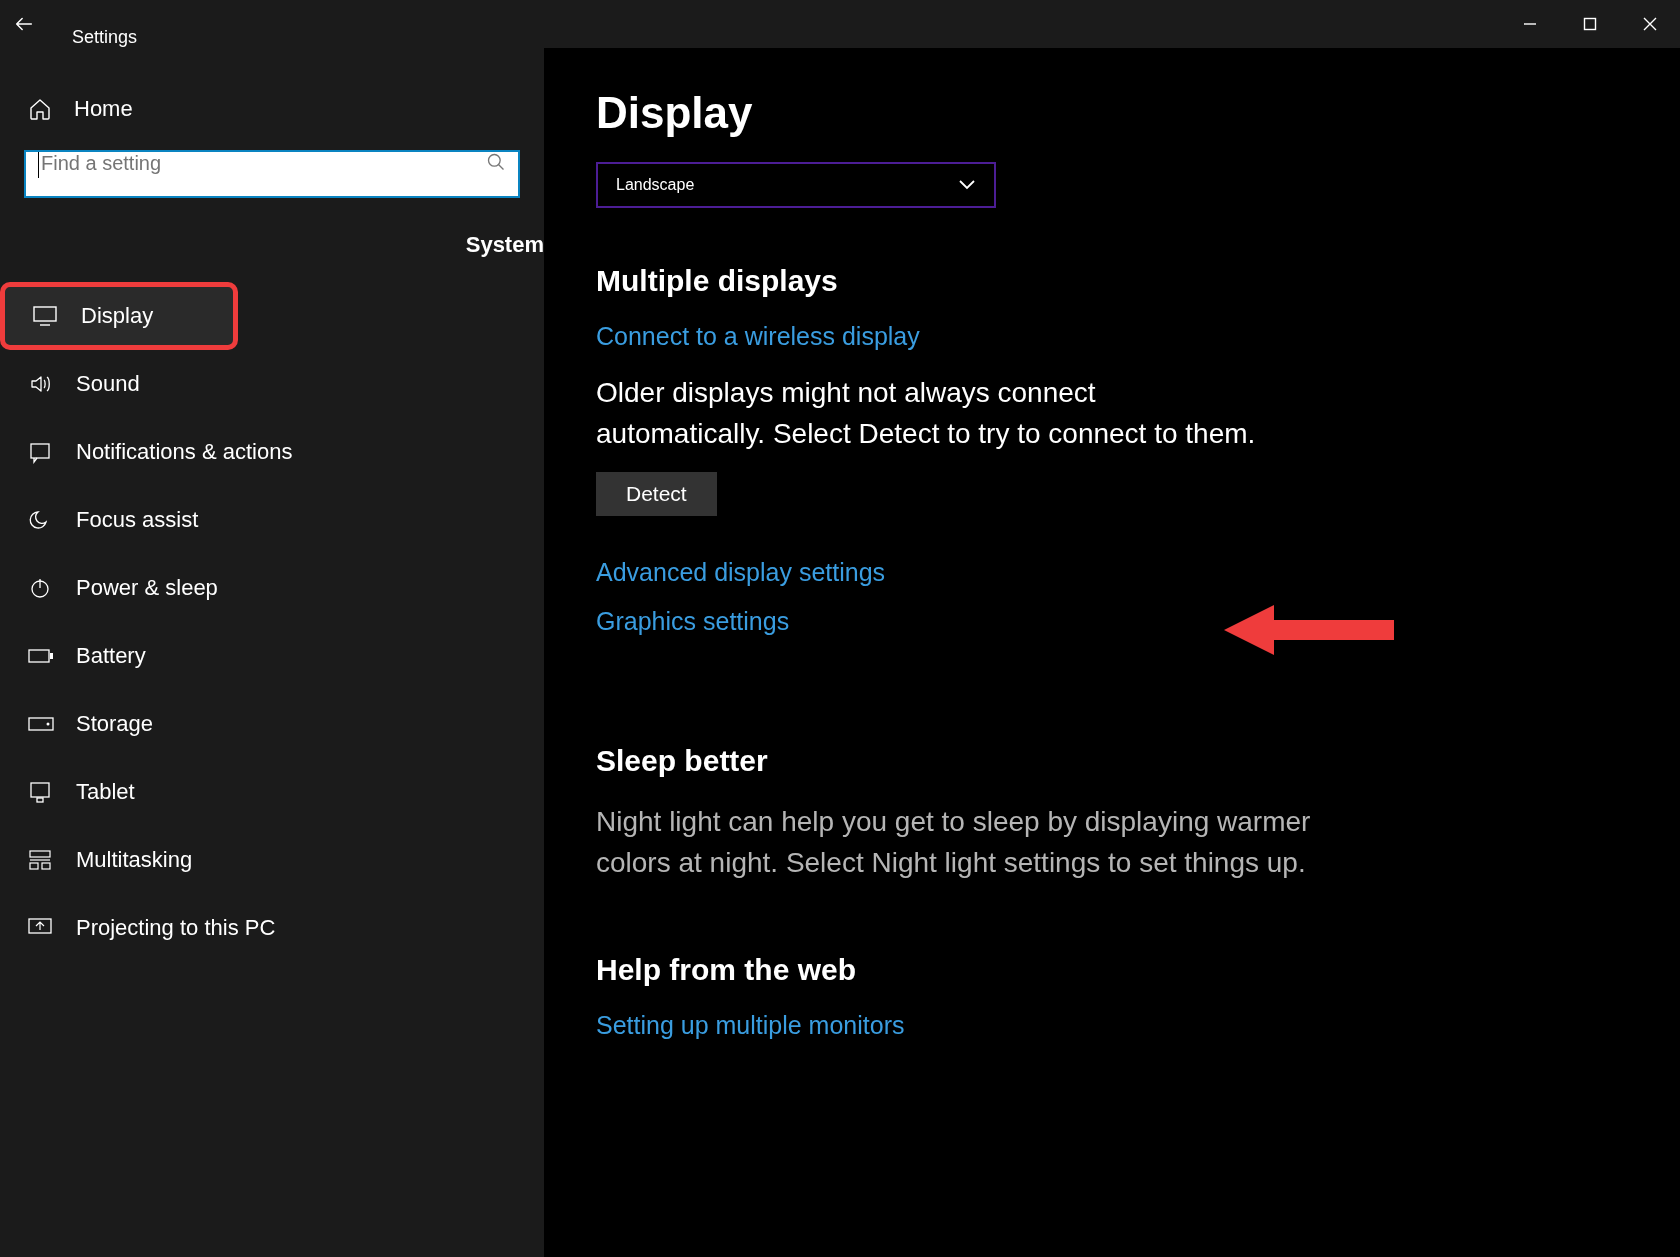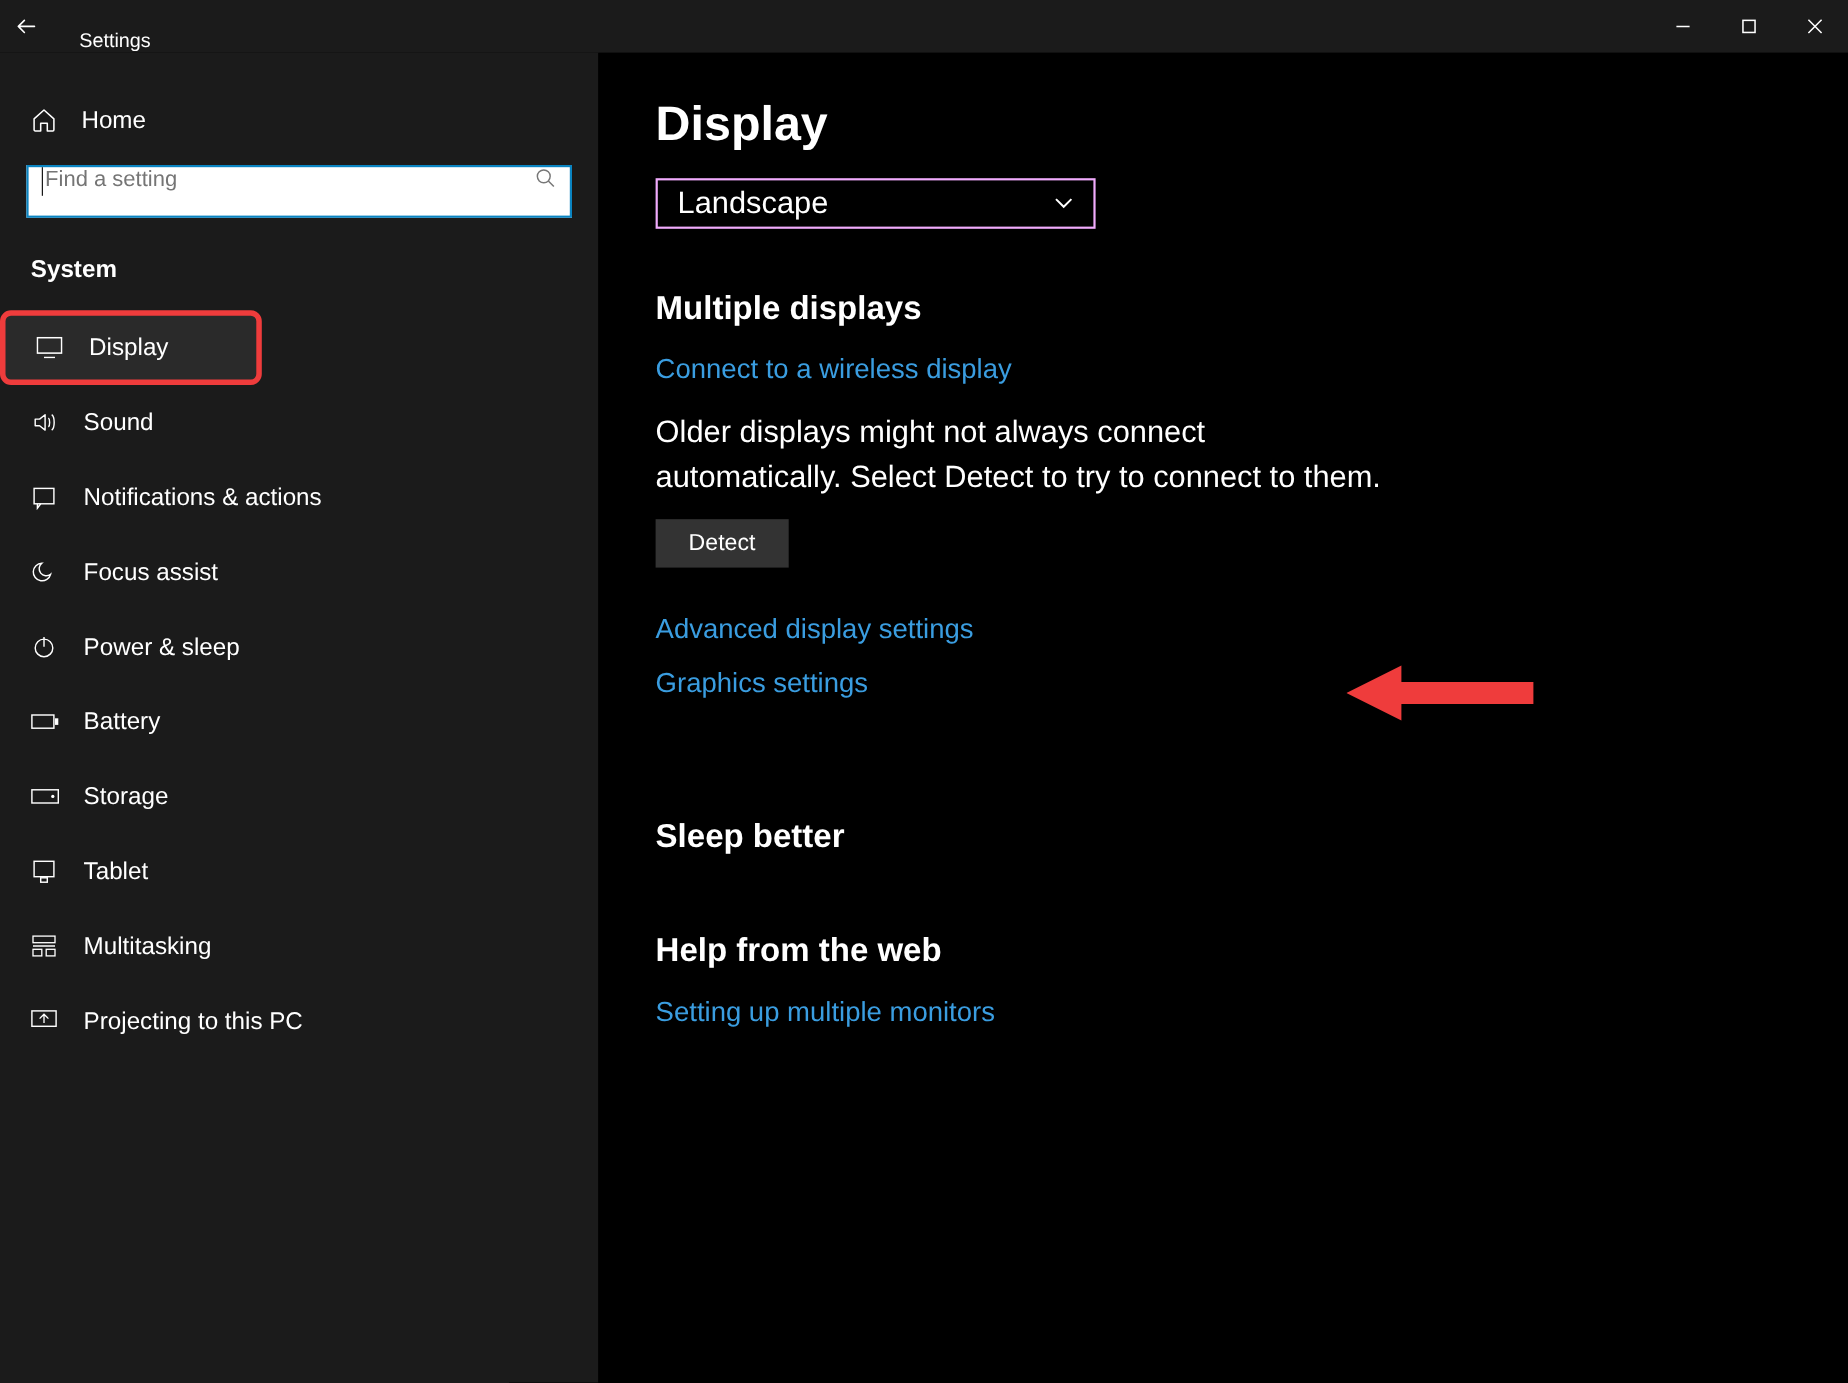--- a/index.html
+++ b/index.html
@@ -64,20 +64,21 @@
   }
   .search .caret {
     width:1px; height:26px; background:#000;
     margin-right:2px;
     animation: blink 1.2s step-end infinite;
   }
   @keyframes blink { 50% { opacity:0; } }
   .section-label {
     font-size:22px; font-weight:600;
     padding: 34px 0 14px 28px;
+    text-align: right;
   }
   .nav { list-style:none; margin-top:10px; }
   .nav li {
     display:flex; align-items:center;
     height:68px;
     padding-left:28px;
     cursor:pointer;
   }
   .nav li .icon { width:28px; display:flex; align-items:center; }
   .nav li .lbl { font-size:22px; margin-left:20px; }
@@ -89,24 +90,24 @@
   }
   .content {
     flex:1; background:#000;
     padding: 40px 52px;
     overflow:hidden;
     position:relative;
   }
   h1.page-title { font-size:44px; font-weight:600; margin-bottom:24px; }
   .dropdown {
     width:400px; height:46px;
-    border:2px solid #f0abfc;
+    border:2px solid #4c1d95;
     display:flex; align-items:center; justify-content:space-between;
     padding:0 18px;
-    font-size:28px;
+    font-size:16px;
     cursor:pointer;
   }
   h2.sub { font-size:30px; font-weight:600; margin-top:56px; margin-bottom:24px; }
   .link { color:#3a9de0; font-size:25px; cursor:pointer; margin-bottom:18px; display:block; }
   .para { font-size:28px; color:#fff; line-height:1.45; margin:22px 0 18px 0; max-width:660px; }
   .btn {
     background:#333; color:#fff;
     border:none; font-size:21px;
     padding:10px 30px; cursor:pointer;
   }
@@ -283,20 +284,21 @@
 
       <h2 class="sub">Multiple displays</h2>
       <a class="link">Connect to a wireless display</a>
       <p class="para">Older displays might not always connect automatically. Select Detect to try to connect to them.</p>
       <button class="btn">Detect</button>
 
       <a class="link" style="margin-top:42px">Advanced display settings</a>
       <a class="link" style="margin-top:20px">Graphics settings</a>
 
       <h2 class="sub" style="margin-top:108px">Sleep better</h2>
+      <p class="para muted" style="max-width:740px">Night light can help you get to sleep by displaying warmer colors at night. Select Night light settings to set things up.</p>
 
       <h2 class="sub" style="margin-top:70px">Help from the web</h2>
       <a class="link">Setting up multiple monitors</a>
 
       <div class="arrow-annot">
         <svg width="180" height="60" viewBox="0 0 180 60">
           <polygon points="0,30 50,5 50,20 170,20 170,40 50,40 50,55" fill="#ef3c3c"></polygon>
         </svg>
       </div>
     </div>

